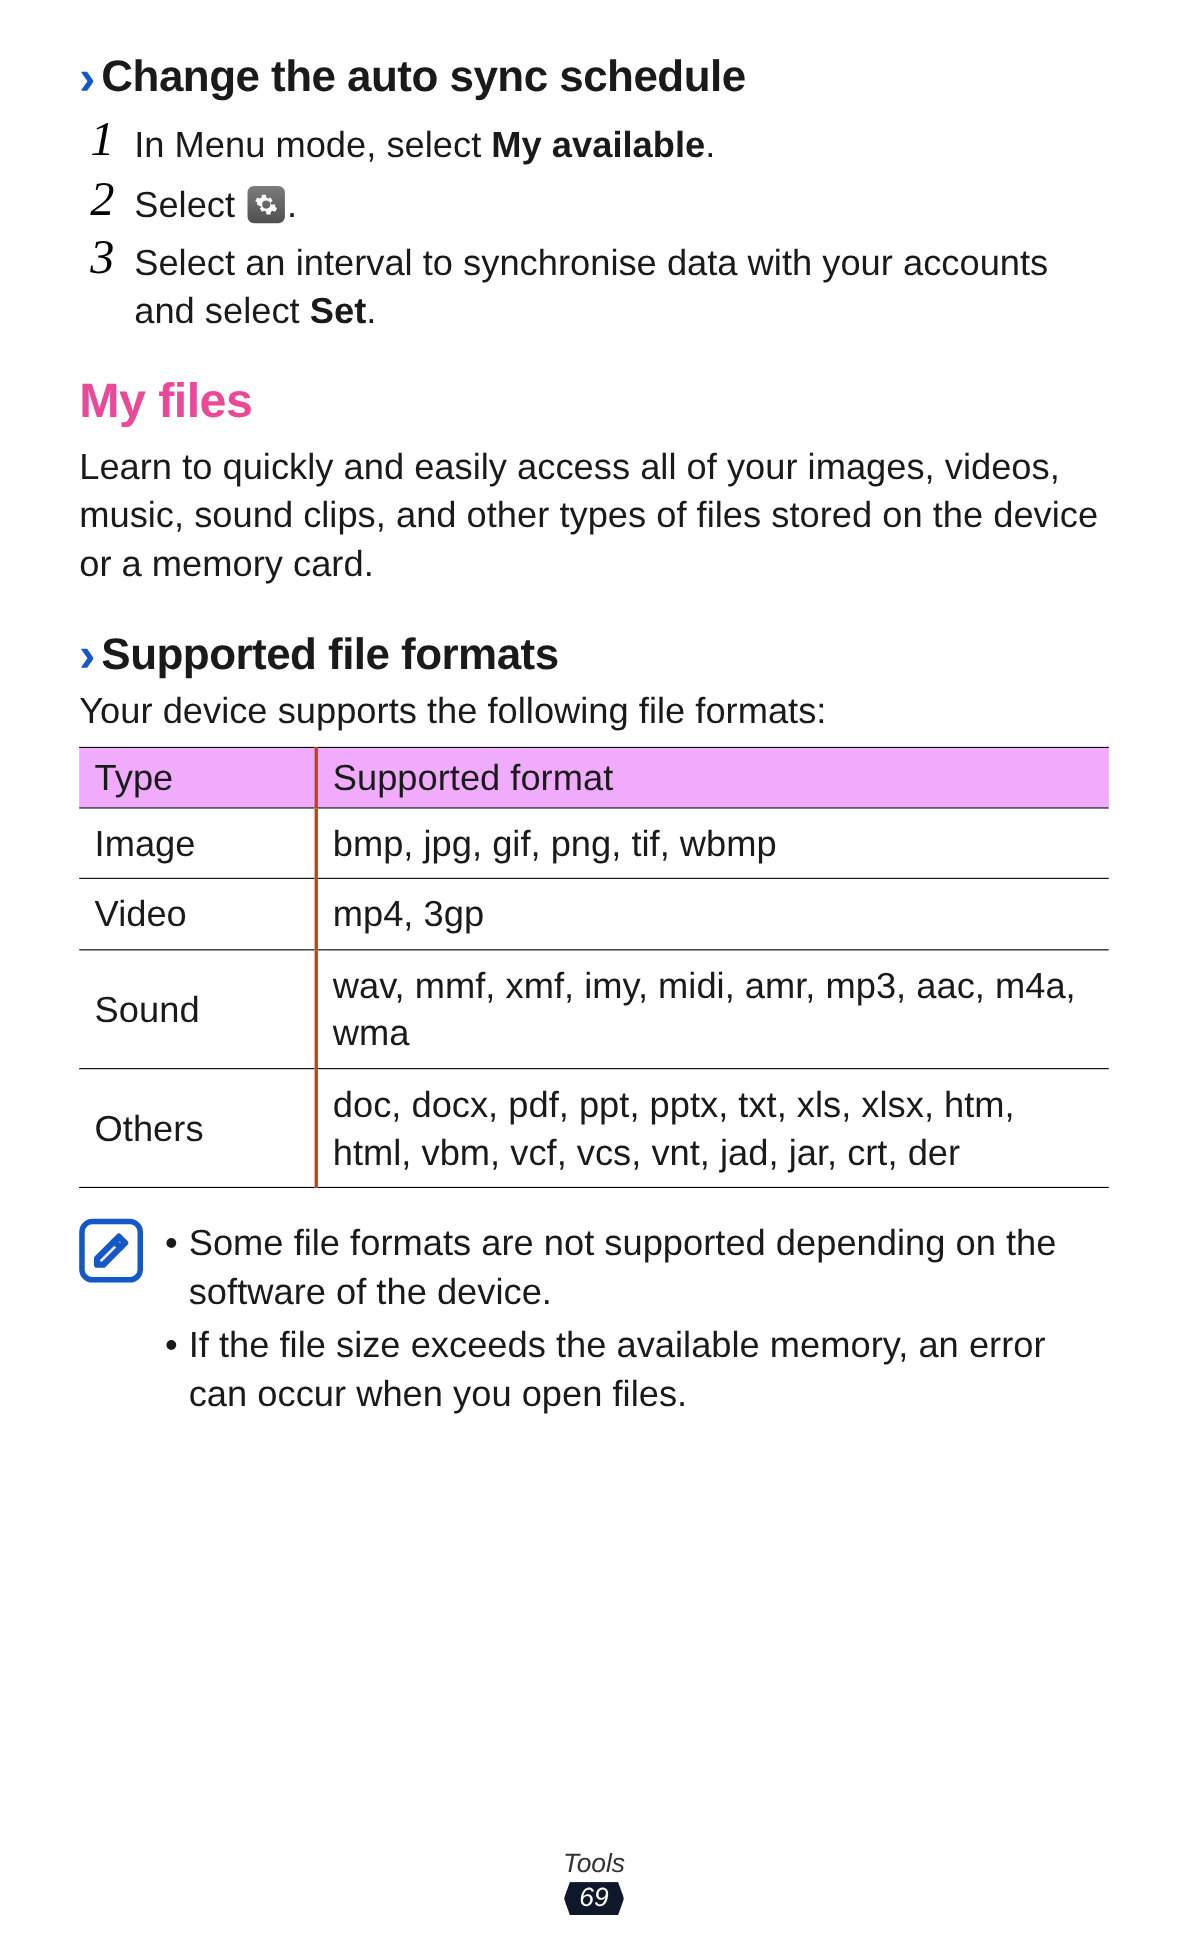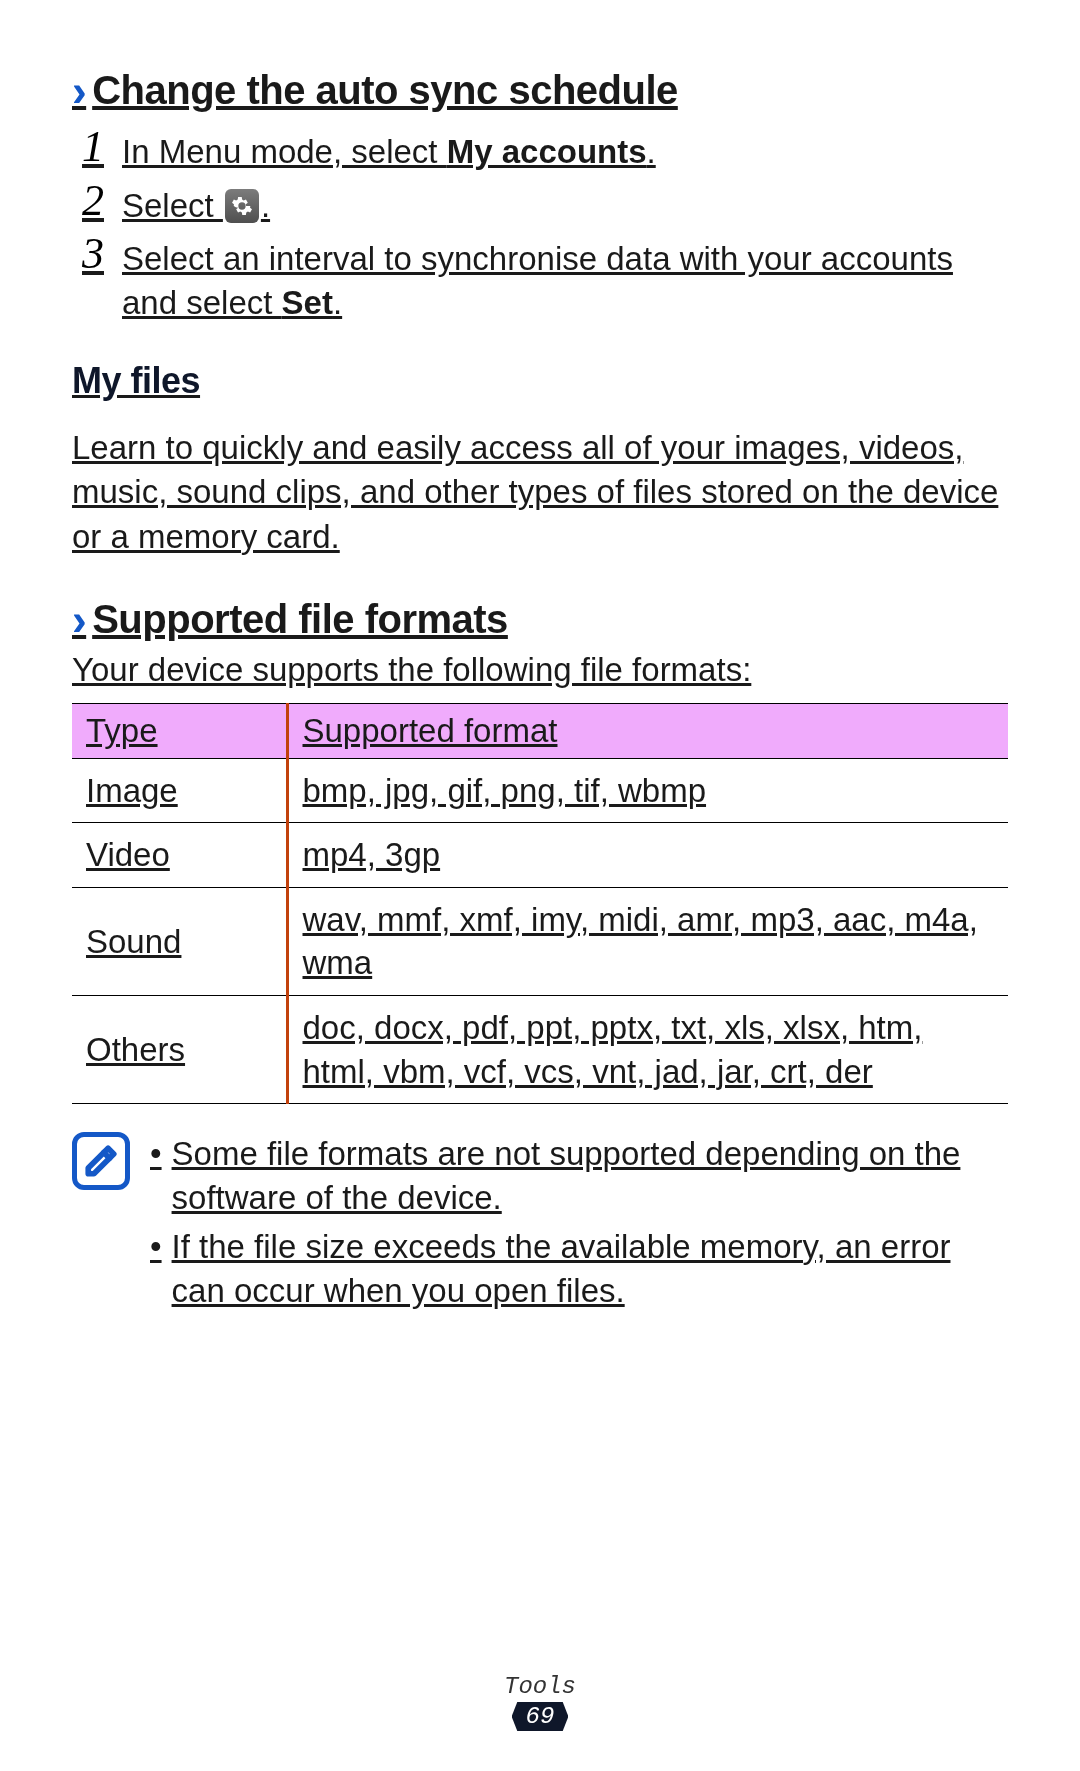--- a/index.html
+++ b/index.html
@@ -3,22 +3,21 @@
 <meta charset="utf-8">
 <style>
   * { box-sizing: border-box; margin: 0; padding: 0; }
   html, body { width: 1080px; height: 1771px; background: #fff; }
   body {
     font-family: "Segoe UI", "Myriad Pro", "Helvetica Neue", Arial, sans-serif;
     color: #1a1a1a;
     position: relative;
   }
   .page {
-    padding: 64px 72px 0 72px;
-    text-decoration: underline;
+    padding: 44px 72px 0 72px;
   }
   .subhead {
     font-size: 40px;
     font-weight: 700;
     letter-spacing: -0.5px;
     margin-bottom: 10px;
   }
   .chev {
     color: #1458c7;
     font-weight: 900;
@@ -56,25 +55,25 @@
     vertical-align: middle;
     width: 34px; height: 34px;
     border-radius: 6px;
     background: linear-gradient(#7c7c7c, #4f4f4f);
     align-items: center; justify-content: center;
     position: relative; top: -2px;
     margin: 0 2px;
   }
   .gear-icon svg { width: 22px; height: 22px; fill: #fff; }
   .h2 {
-    color: #0f172a;
-    font-size: 36px;
+    color: #ec4899;
+    font-size: 44px;
     font-weight: 700;
     letter-spacing: -0.5px;
-    margin: 30px 0 24px 0;
+    margin: 30px 0 12px 0;
   }
   .para {
     font-size: 33px;
     line-height: 1.34;
     margin-bottom: 34px;
   }
   .subhead2 {
     font-size: 40px;
     font-weight: 700;
     letter-spacing: -0.5px;
@@ -120,24 +119,24 @@
     border: 5px solid #1458c7;
     border-radius: 12px;
     display: flex; align-items: center; justify-content: center;
   }
   .note-icon svg { width: 34px; height: 34px; stroke: #1458c7; stroke-width: 4; fill: none; stroke-linecap: round; stroke-linejoin: round; }
   .note ul { list-style: none; font-size: 33px; line-height: 1.34; }
   .note li { display: flex; gap: 10px; margin-bottom: 4px; }
   .note li .bullet { flex: none; }
   .footer {
     position: absolute;
-    bottom: 40px;
+    bottom: 30px;
     left: 0; right: 0;
     text-align: center;
-    font-family: Liberation Mono, monospace;
+    font-family: Liberation Sans, sans-serif;
     font-style: italic;
     color: #333;
   }
   .footer .sect { font-size: 24px; }
   .footer .pagenum {
     display: inline-block;
     margin-top: 2px;
     font-size: 24px;
     font-style: italic;
     color: #fff;
@@ -156,21 +155,21 @@
 <div class="page">
 
   <div class="subhead">
     <span class="chev">›</span><span>Change the auto sync schedule</span>
   </div>
 
   <div class="steps">
     <div class="step">
       <div class="step-num">1</div>
       <div class="step-body">
-        <span>In Menu mode, select </span><span class="b">My accounts</span><span>.</span>
+        <span>In Menu mode, select </span><span class="b">My available</span><span>.</span>
       </div>
     </div>
     <div class="step">
       <div class="step-num">2</div>
       <div class="step-body">
         <span>Select </span><span class="gear-icon">
             <svg viewBox="0 0 24 24">
               <path d="M12 8a4 4 0 1 0 0 8 4 4 0 0 0 0-8zm9 4c0 .7-.08 1.37-.23 2.02l2.1 1.64-2 3.46-2.47-1a9 9 0 0 1-1.76 1.02l-.37 2.63h-4l-.37-2.63a9 9 0 0 1-1.76-1.02l-2.47 1-2-3.46 2.1-1.64A9 9 0 0 1 3 12c0-.7.08-1.37.23-2.02L1.13 8.34l2-3.46 2.47 1c.55-.4 1.14-.75 1.76-1.02L7.73 2.23h4l.37 2.63c.62.27 1.21.62 1.76 1.02l2.47-1 2 3.46-2.1 1.64c.15.65.23 1.32.23 2.02z"></path>
             </svg>
           </span><span>.</span>

